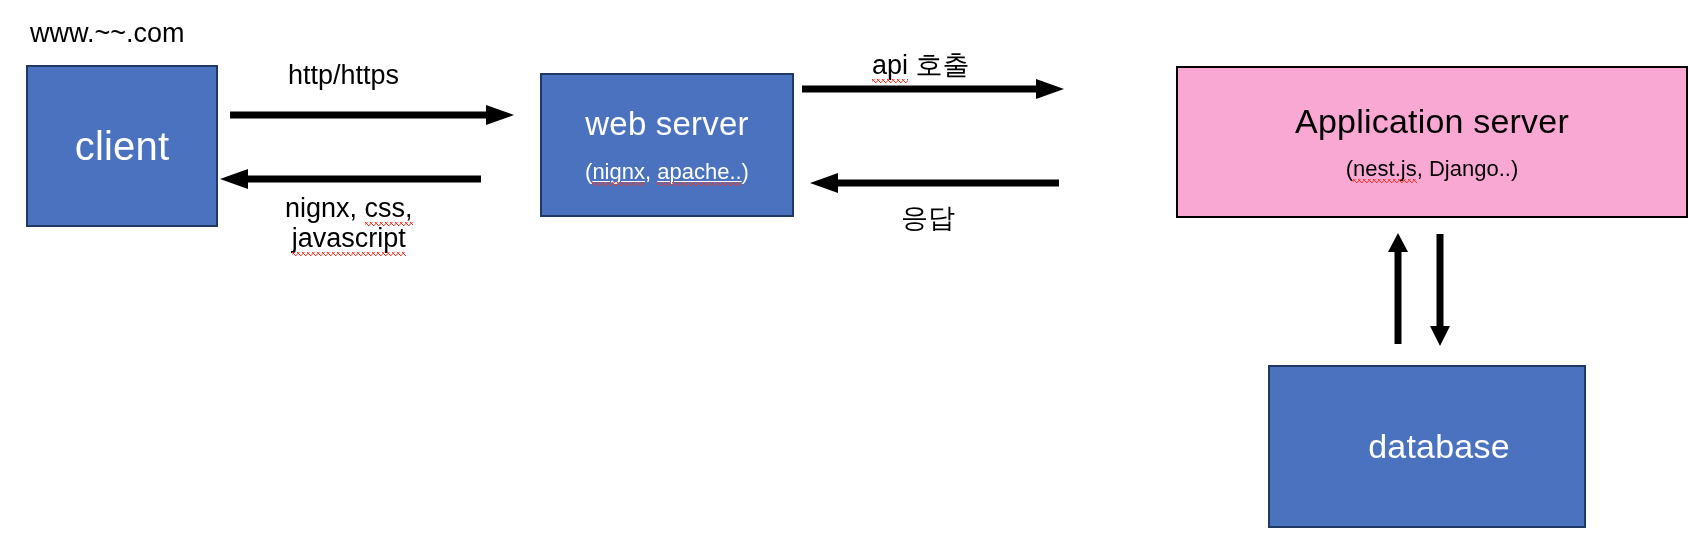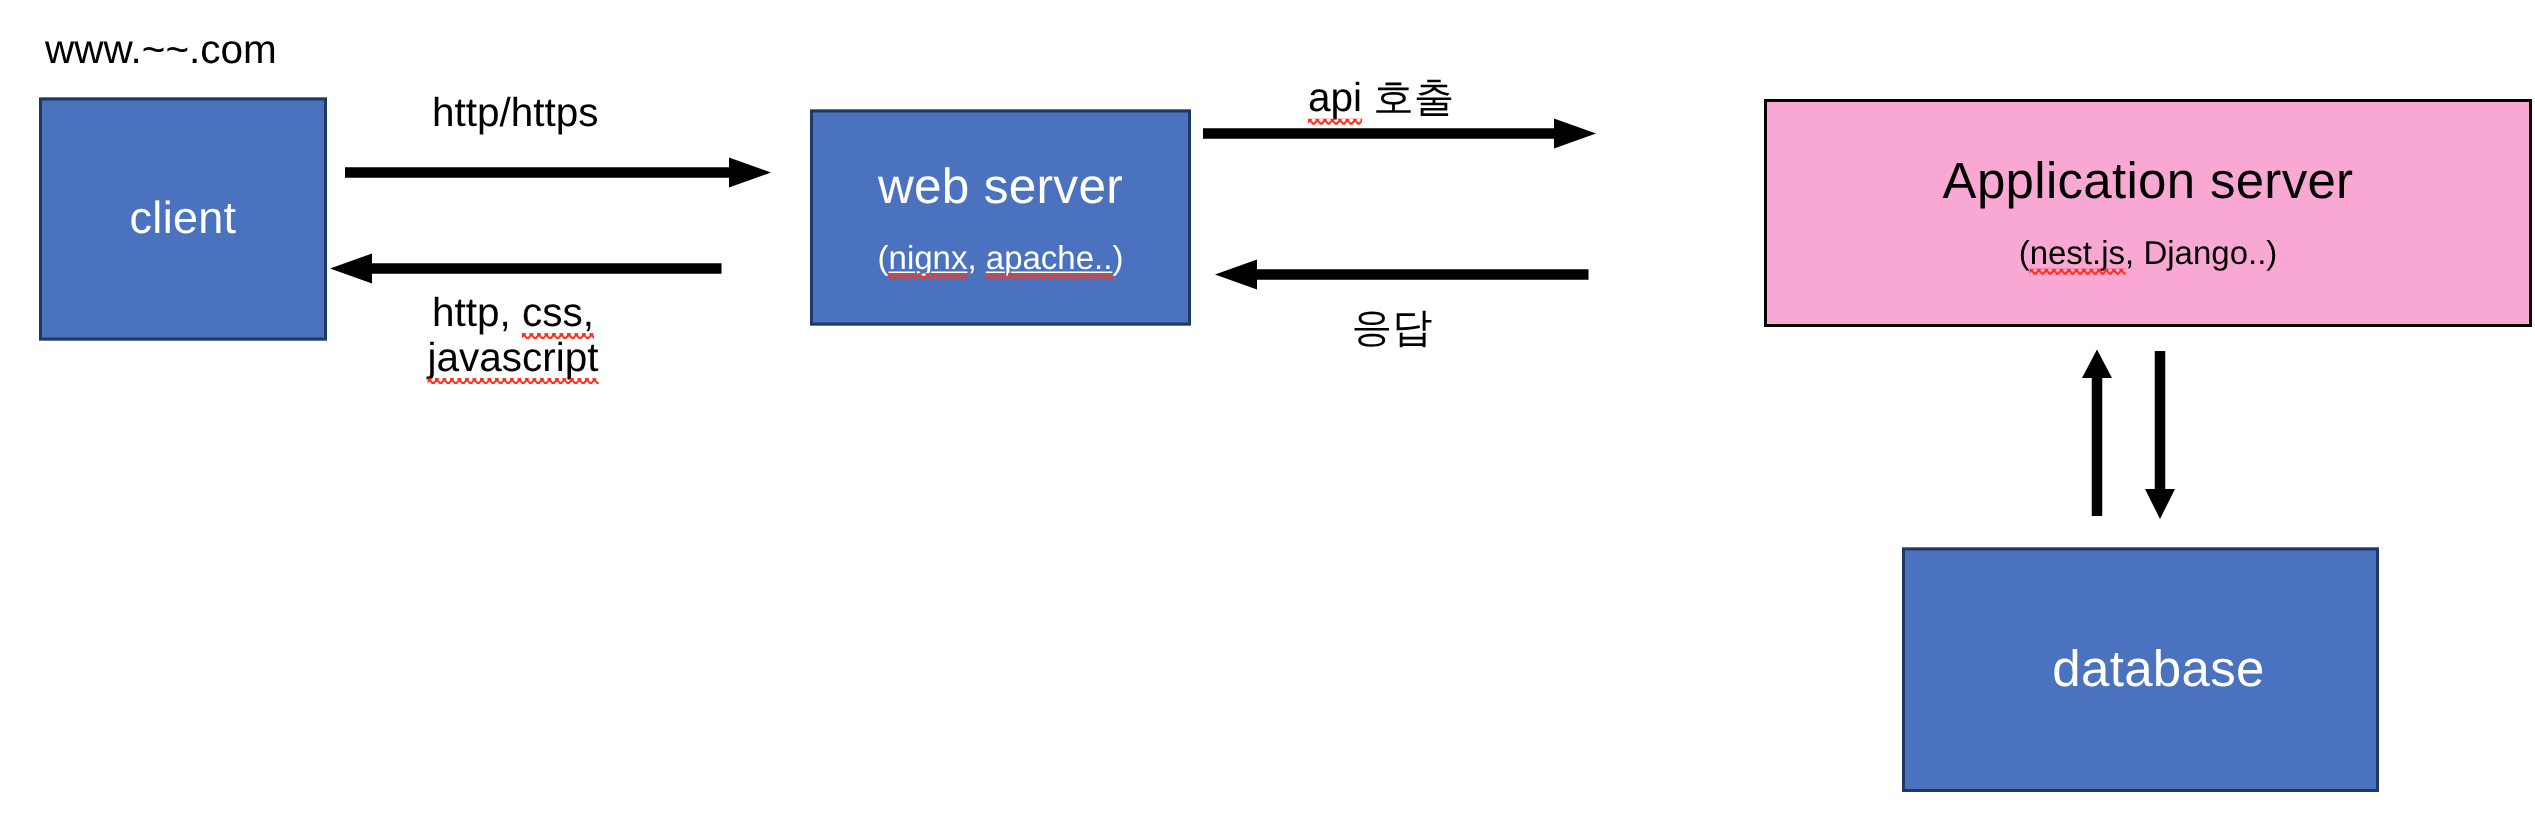--- a/index.html
+++ b/index.html
@@ -50,21 +50,21 @@
     margin-top: 18px;
     white-space: nowrap;
   }
 
   
   #node-client   { left: 26px;   top: 65px;  width: 192px; height: 162px; }
   #node-web      { left: 540px;  top: 73px;  width: 254px; height: 144px; }
   #node-app      { left: 1176px; top: 66px;  width: 512px; height: 152px; }
   #node-db       { left: 1268px; top: 365px; width: 318px; height: 163px; padding-left: 24px; }
 
-  #node-client .node-title { font-size: 30px; }
+  #node-client .node-title { font-size: 40px; }
   #node-app .node-title { font-size: 34px; }
   #node-db .node-title  { font-size: 34px; }
 
   
   .label {
     position: absolute;
     color: #000000;
     white-space: nowrap;
     line-height: 1.12;
   }
@@ -141,21 +141,21 @@
 
   <div class="arrow" id="arrow-web-to-client">
     <svg width="265" height="22" viewBox="0 0 265 22">
       <line x1="28" y1="11" x2="263" y2="11" stroke="#000000" stroke-width="7"></line>
       <polygon points="30,1 2,11 30,21" fill="#000000"></polygon>
     </svg>
   </div>
 
   <div class="label" id="label-htmlcss">
     <span class="line line1">
-      <span>http, </span><span class="sq">css,</span>
+      <span>nignx, </span><span class="sq">css,</span>
     </span>
     <span class="line line2">
       <span class="sq">javascript</span>
     </span>
   </div>
 
   <div class="node filled" id="node-web">
     <span class="node-title">web server</span>
     <span class="node-sub"><span>(</span><span class="sq">nignx</span><span>, </span><span class="sq">apache..</span><span>)</span></span>
   </div>

